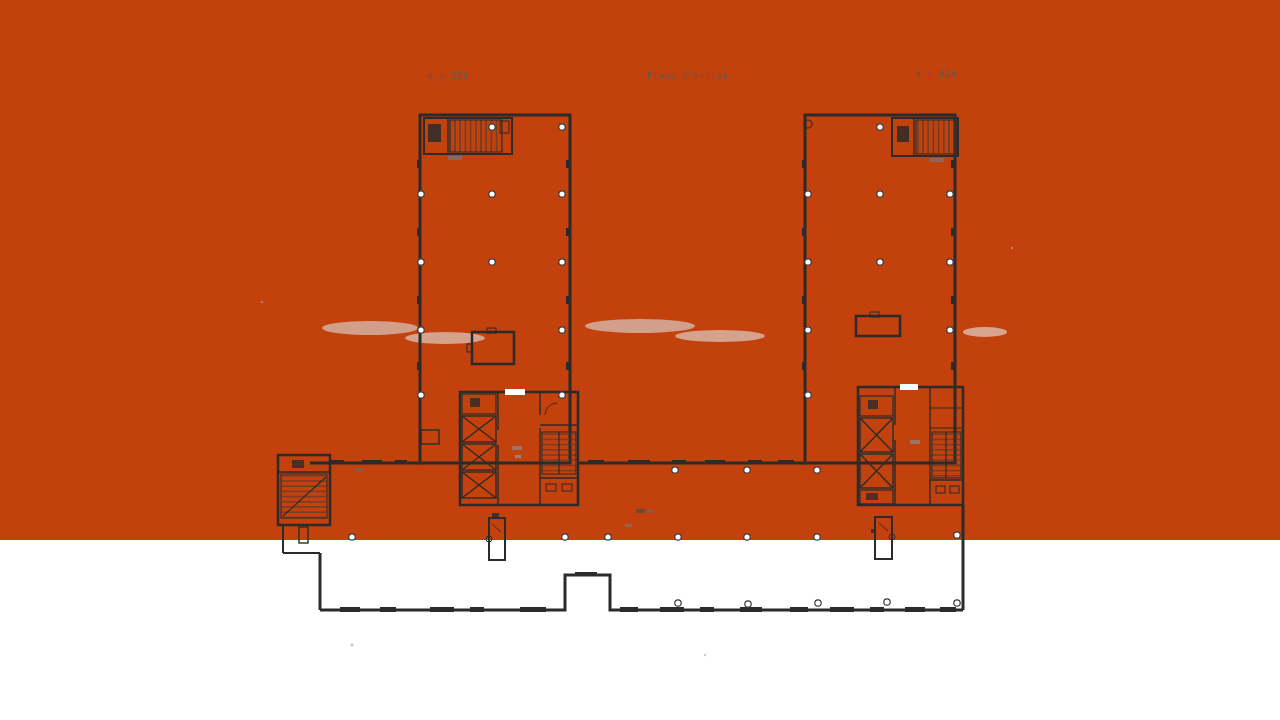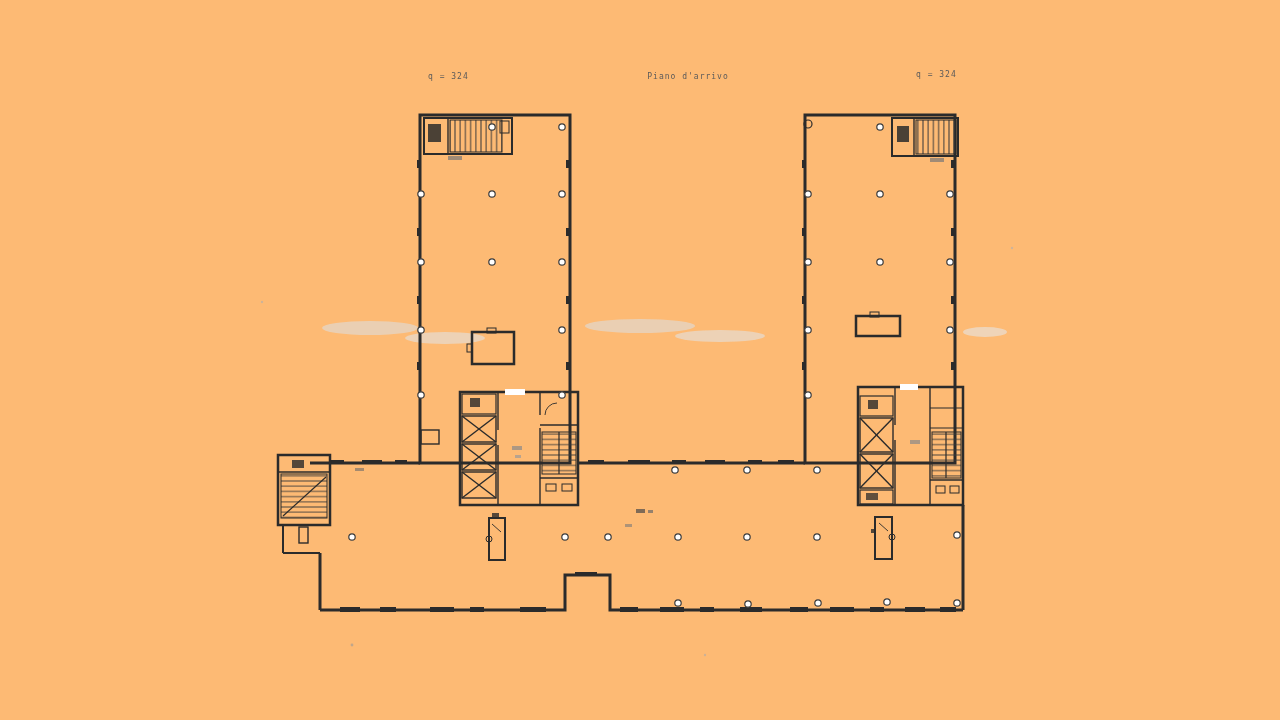--- a/index.html
+++ b/index.html
@@ -1,17 +1,17 @@
 <!DOCTYPE html>
 <html><head>
 <meta charset="utf-8">
 <style>
   html,body{margin:0;padding:0;width:1280px;height:720px;background:#ffffff;overflow:hidden;
     font-family:"Liberation Sans",sans-serif;}
-  .sheet{position:relative;width:1280px;height:720px;background:#fdba74;}
+  .sheet{position:relative;width:1280px;height:540px;background:#c2410c;}
   svg{position:absolute;left:0;top:0;}
   text.anno{font-family:"DejaVu Sans Mono",monospace;font-size:8px;fill:#5a5a5a;letter-spacing:1px;}
 </style>
 </head>
 <body>
 
 <div class="sheet">
 <svg width="1280" height="720" viewBox="0 0 1280 720">
   <defs>
     <pattern id="treadsV" width="5.2" height="34" patternUnits="userSpaceOnUse">

